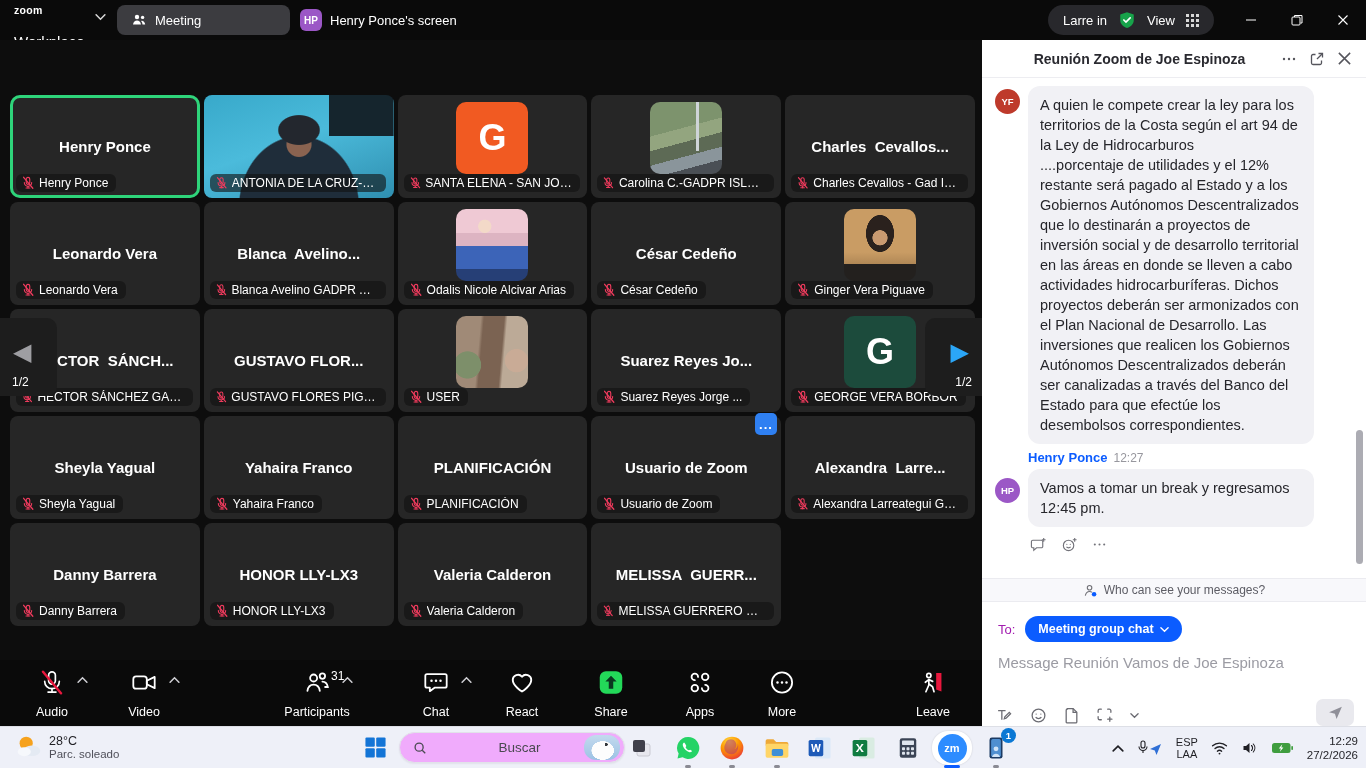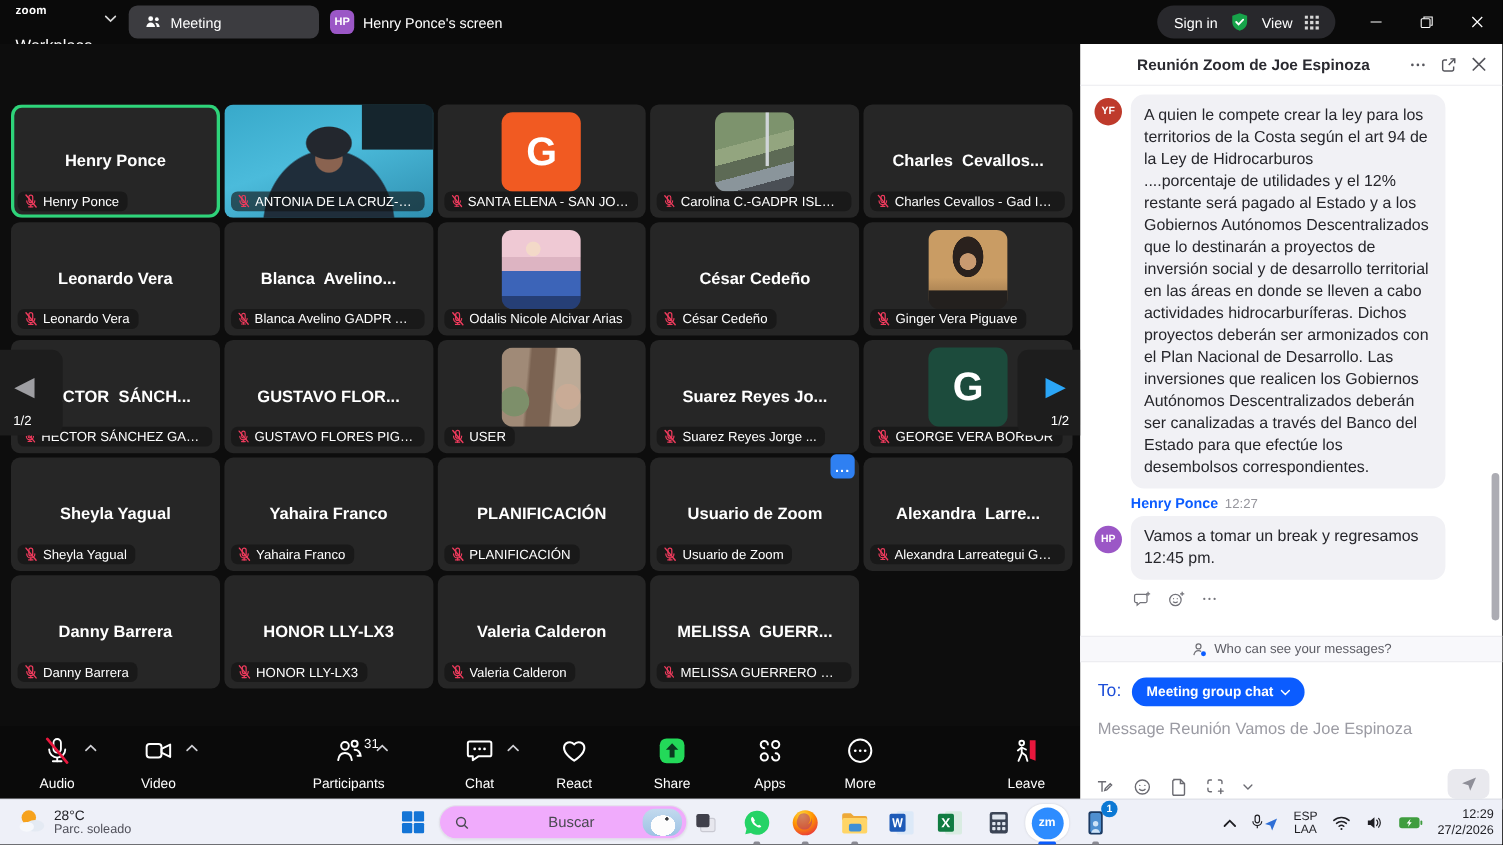--- a/index.html
+++ b/index.html
@@ -78,21 +78,21 @@
 .av{position:absolute;left:13px;width:25px;height:25px;border-radius:50%;color:#fff;font-size:9.5px;font-weight:700;display:flex;align-items:center;justify-content:center}
 .bubble{background:#f1f1f5;border-radius:12px;padding:9px 12px;width:286px;font-size:14.5px;line-height:20px;white-space:pre-wrap;color:#26262b}
 .msg-head{font-size:13px;margin:6px 0 4px 0}
 .msg-author{color:#0b5cff;font-weight:700}
 .msg-time{color:#97979e;font-size:12px;margin-left:6px;font-weight:400}
 .msg-actions{display:flex;gap:14px;margin:9px 0 0 2px;color:#73737a;align-items:center}
 .chat-scrollbar{position:absolute;right:3px;top:390px;width:7px;height:134px;border-radius:4px;background:#acacb3}
 .chat-bottom{position:absolute;left:0;right:0;bottom:0;height:158px;display:flex;flex-direction:column}
 .privacy{height:24px;background:#f8f8fb;border-top:1px solid #ebebf0;border-bottom:1px solid #ebebf0;display:flex;align-items:center;justify-content:center;gap:6px;font-size:12px;color:#5c5c64}
 .to-row{display:flex;align-items:center;gap:10px;padding:14px 0 0 16px}
-.to-label{font-size:16px;color:#1d4ed8}
+.to-label{font-size:13px;color:#a21caf}
 .to-pill{display:flex;align-items:center;gap:6px;background:#0b5cff;color:#fff;border:none;border-radius:14px;height:26px;padding:0 13px;font-size:12.5px;font-weight:700;font-family:inherit}
 .composer-ph{padding:12px 0 0 16px;font-size:15px;color:#9b9ba3}
 .composer-icons{position:absolute;left:14px;bottom:12px;display:flex;gap:17px;align-items:center;color:#6b6b72}
 .send-btn{position:absolute;right:12px;bottom:10px;width:38px;height:27px;background:#e9e9ee;border-radius:7px;display:flex;align-items:center;justify-content:center}
 
 
 .taskbar{position:absolute;left:0;bottom:0;width:1366px;height:42px;background:#eef0f8;border-top:1px solid rgba(0,0,0,.07);color:#1f1f24}
 .weather{position:absolute;left:14px;top:5px;display:flex;align-items:center;gap:5px}
 .weather-txt div:first-child{font-size:12.5px}
 .weather-txt div:last-child{font-size:11.5px;color:#50505a}
@@ -138,21 +138,21 @@
             <path d="M10.8 8.7c1.9.2 3.1 1.6 3.4 3.8h-2.7c-.1-1.6-.6-2.9-1.5-3.6z"></path>
           </svg>
         </span>
       <span>Meeting</span>
     </div>
     <div class="tab-screen">
       <span class="hp-sq">HP</span>
       <span>Henry Ponce's screen</span>
     </div>
     <div class="acct">
-      <span>Sign in</span>
+      <span>Larre in</span>
       <span class="ic">
           <svg width="18" height="18" viewBox="0 0 16 16">
             <path d="M8 1l6 2v5c0 3.5-2.5 6-6 7-3.5-1-6-3.5-6-7V3z" fill="#17a34a"></path>
             <path d="M5.2 8l1.9 1.9 3.7-3.8" stroke="#fff" stroke-width="1.5" fill="none" stroke-linecap="round"></path>
           </svg>
         </span>
       <span>View</span>
       <span class="ic">
           <svg width="13" height="13" viewBox="0 0 13 13" fill="#d8d8d8">
             <rect x="0" y="0" width="3" height="3"></rect>

